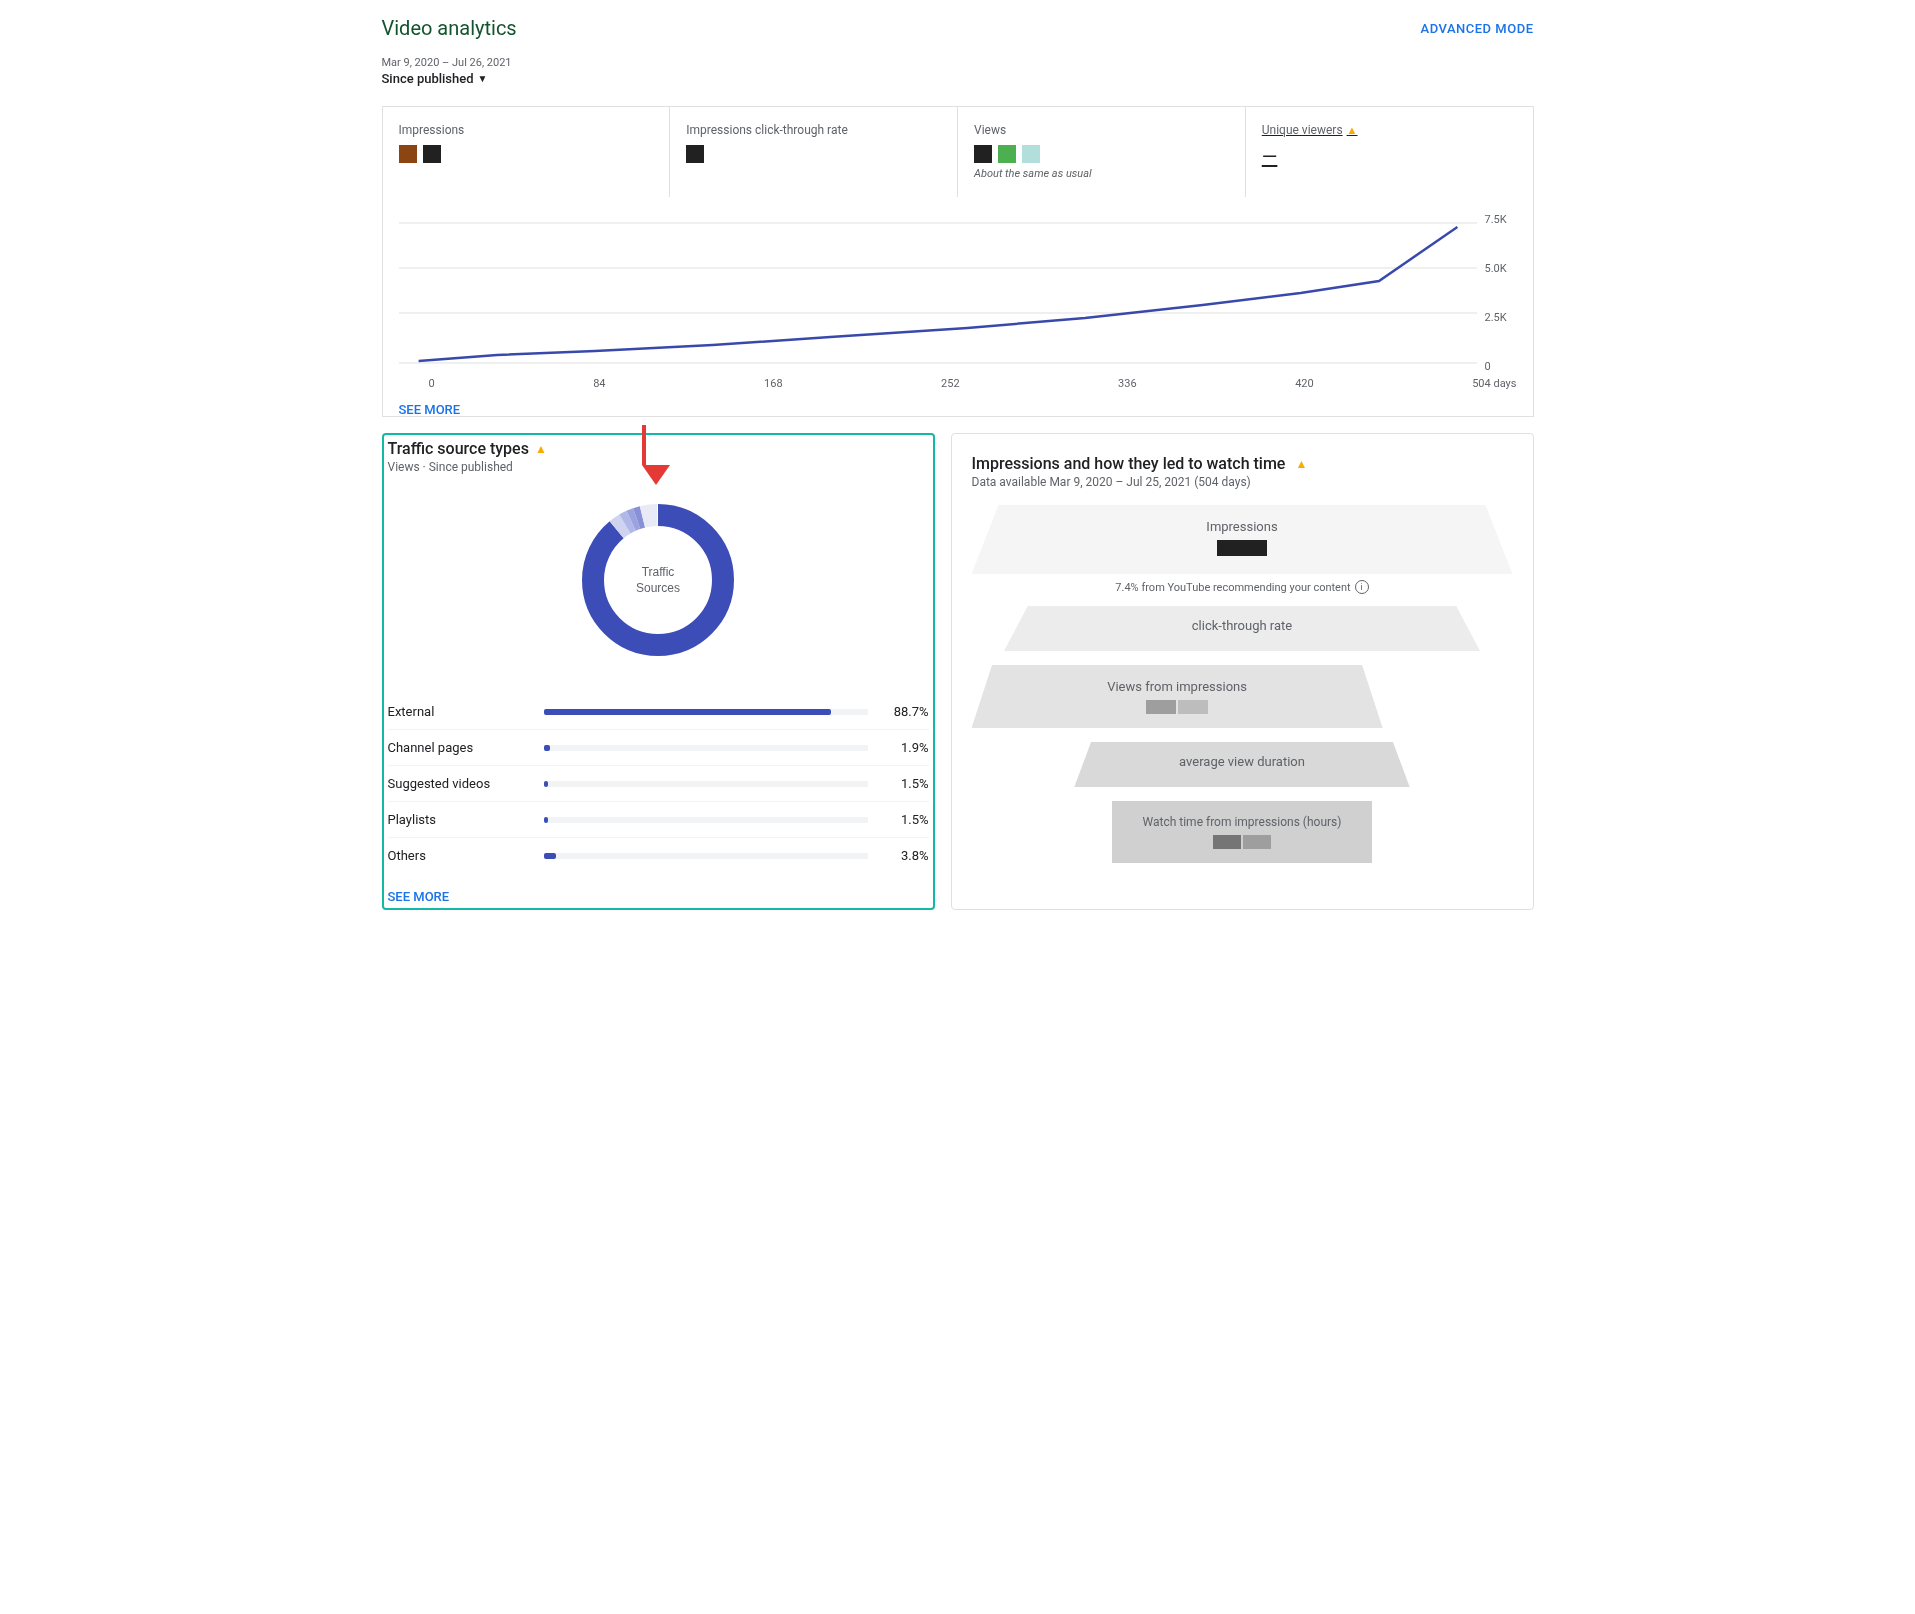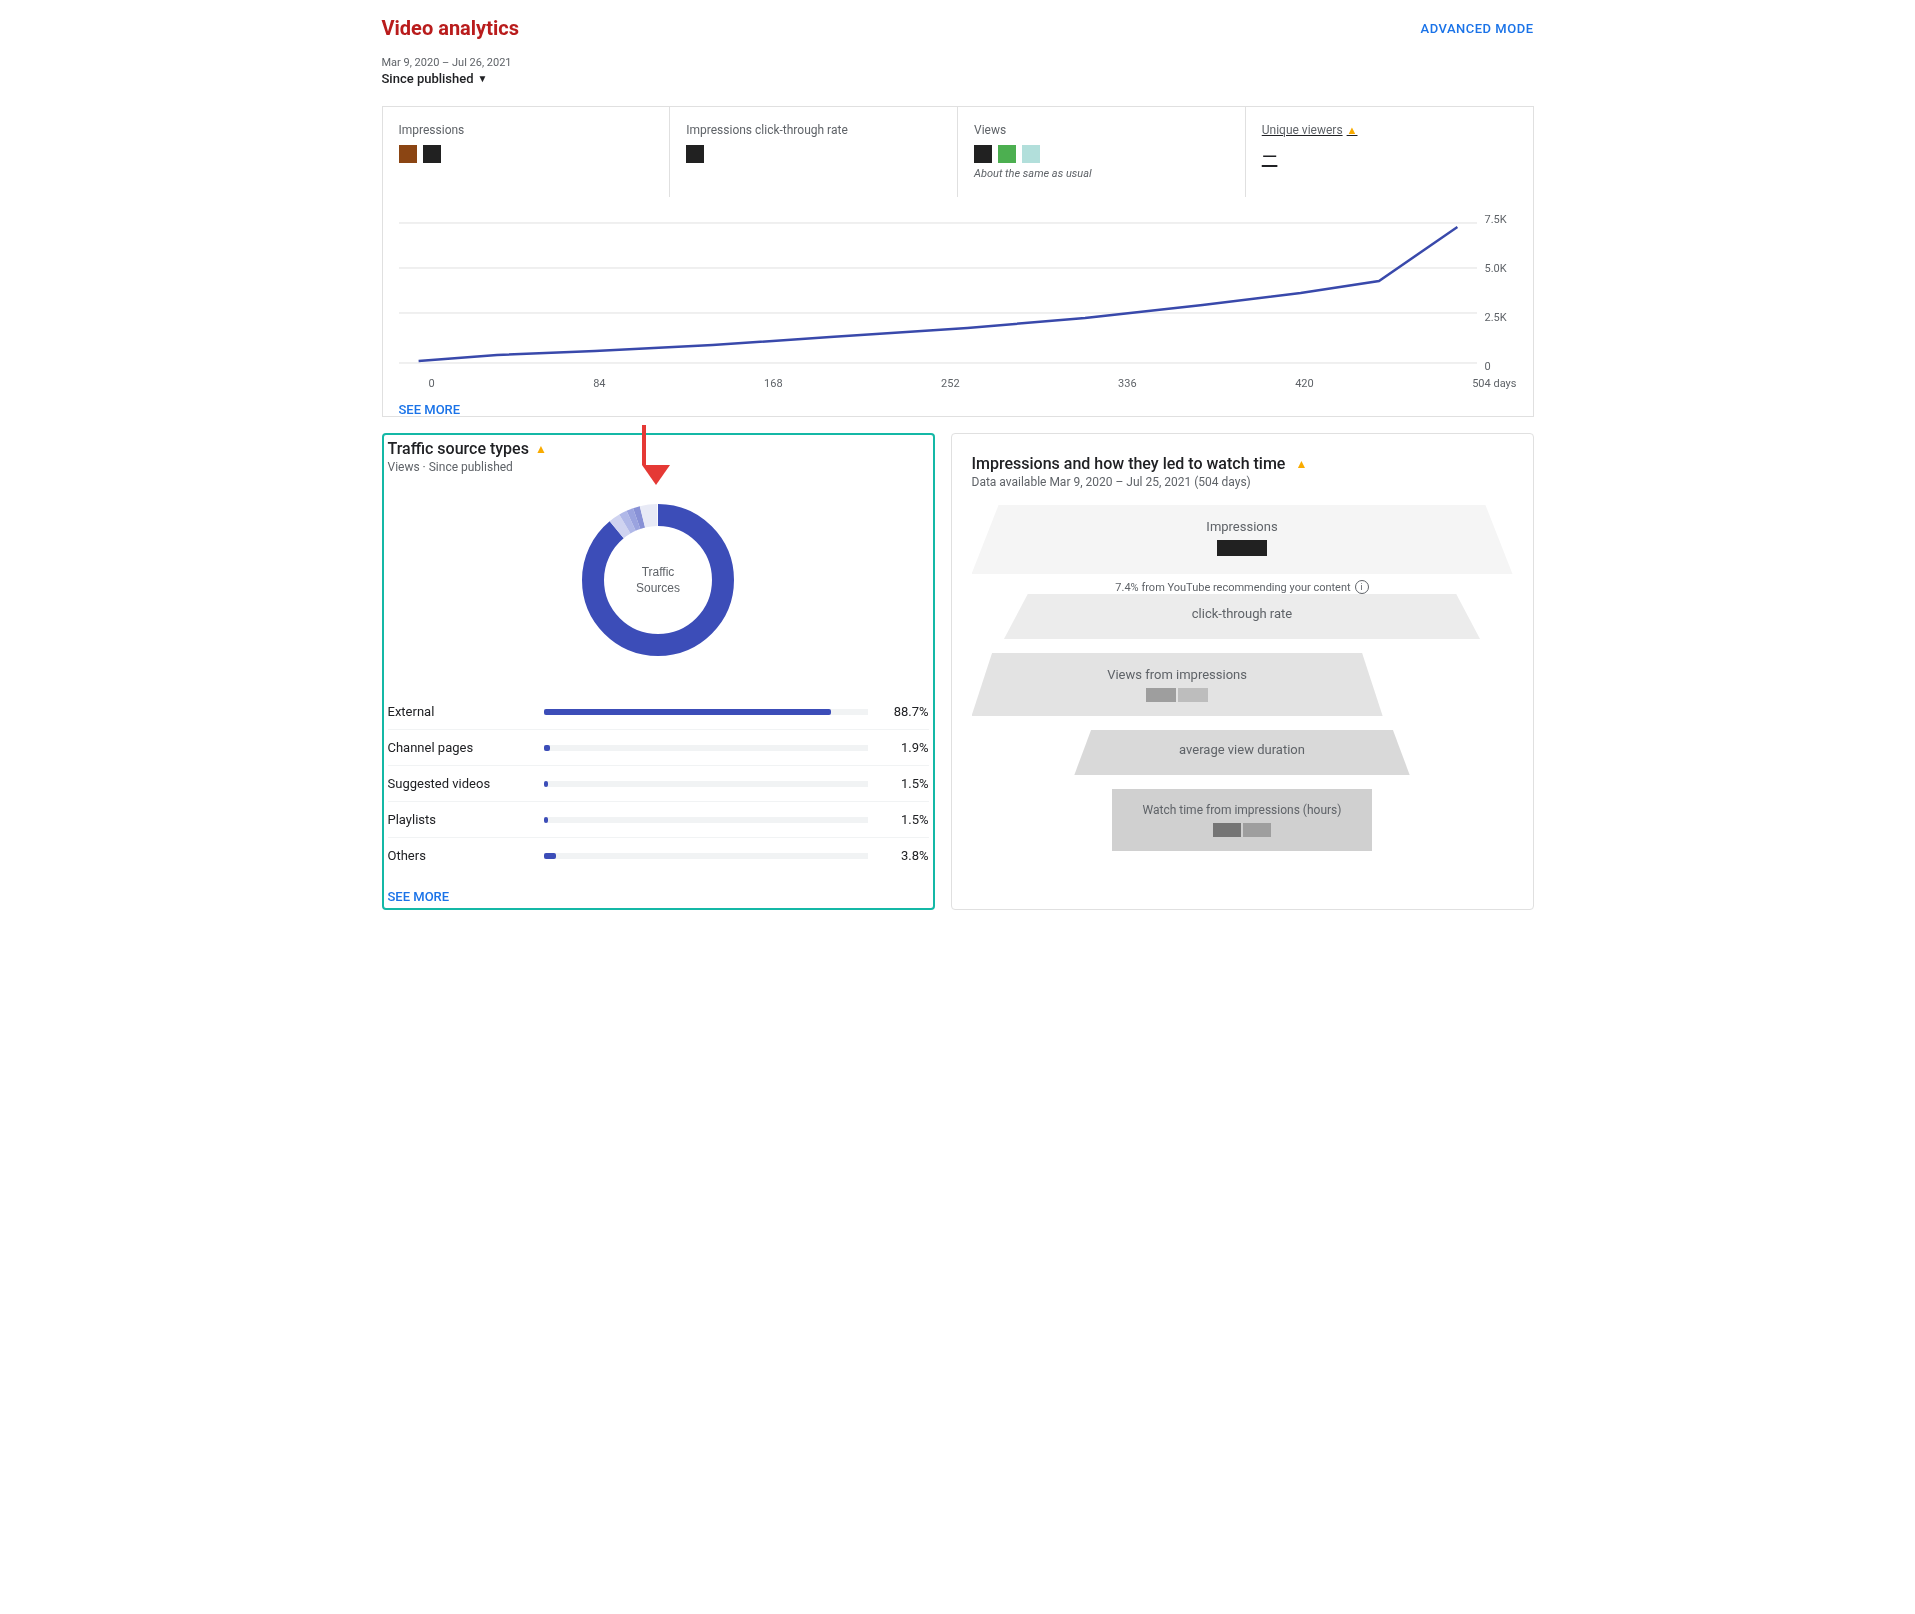--- a/index.html
+++ b/index.html
@@ -2,21 +2,21 @@
 <html><head>
   <meta charset="utf-8">
   <style>
     * { box-sizing: border-box; margin: 0; padding: 0; }
     body { font-family: 'Roboto', Arial, sans-serif; background: #fff; color: #202124; font-size: 14px; }
 
     .page { max-width: 1200px; margin: 0 auto; padding: 16px 24px; }
 
     
     .header { display: flex; justify-content: space-between; align-items: flex-start; margin-bottom: 16px; }
-    .page-title { font-size: 20px; font-weight: 700; color: #b91c1c; }
+    .page-title { font-size: 20px; font-weight: 400; color: #14532d; }
     .advanced-mode { color: #1a73e8; font-size: 13px; font-weight: 500; cursor: pointer; letter-spacing: 0.5px; }
 
     
     .nav-tabs { display: flex; border-bottom: 1px solid #e0e0e0; margin-bottom: 0; position: relative; }
     .nav-tab { padding: 12px 16px; font-size: 14px; color: #5f6368; cursor: pointer; position: relative; margin-right: 4px; }
     .nav-tab.active { color: #1a73e8; font-weight: 500; }
     .nav-tab.active::after { content: ''; position: absolute; bottom: -1px; left: 0; right: 0; height: 3px; background: #1a73e8; }
 
     
     .date-range { text-align: right; font-size: 12px; color: #5f6368; }
@@ -256,21 +256,21 @@
 
       <div class="funnel-visual" style="margin-top:12px;">
 
         <div style="display:flex; flex-direction:column; align-items:center;">
           <div style="background:#f5f5f5; width:100%; padding:14px 20px; text-align:center; clip-path: polygon(5% 0%, 95% 0%, 100% 100%, 0% 100%);">
             <div class="funnel-label" style="font-size:13px; color:#5f6368; margin-bottom:6px;">Impressions</div>
             <div style="display:flex; justify-content:center; margin-bottom:4px;">
               <div style="width:50px; height:16px; background:#212121;"></div>
             </div>
           </div>
-          <div style="font-size:11px; color:#5f6368; margin:6px 0 0; display:flex; align-items:center; gap:4px;">
+          <div style="font-size:11px; color:#5f6368; margin:6px 0 12px; display:flex; align-items:center; gap:4px;">
             <span>7.4% from YouTube recommending your content</span>
             <span style="width:14px;height:14px;border-radius:50%;border:1px solid #5f6368;display:inline-flex;align-items:center;justify-content:center;font-size:9px;cursor:pointer;">i</span>
           </div>
         </div>
 
         <div style="display:flex; flex-direction:column; align-items:center;">
           <div style="background:#ececec; width:88%; padding:12px 20px; text-align:center; clip-path: polygon(5% 0%, 95% 0%, 100% 100%, 0% 100%);">
             <div class="funnel-label" style="font-size:13px; color:#5f6368;">click-through rate</div>
           </div>
           <div style="margin:6px 0 8px;"></div>

